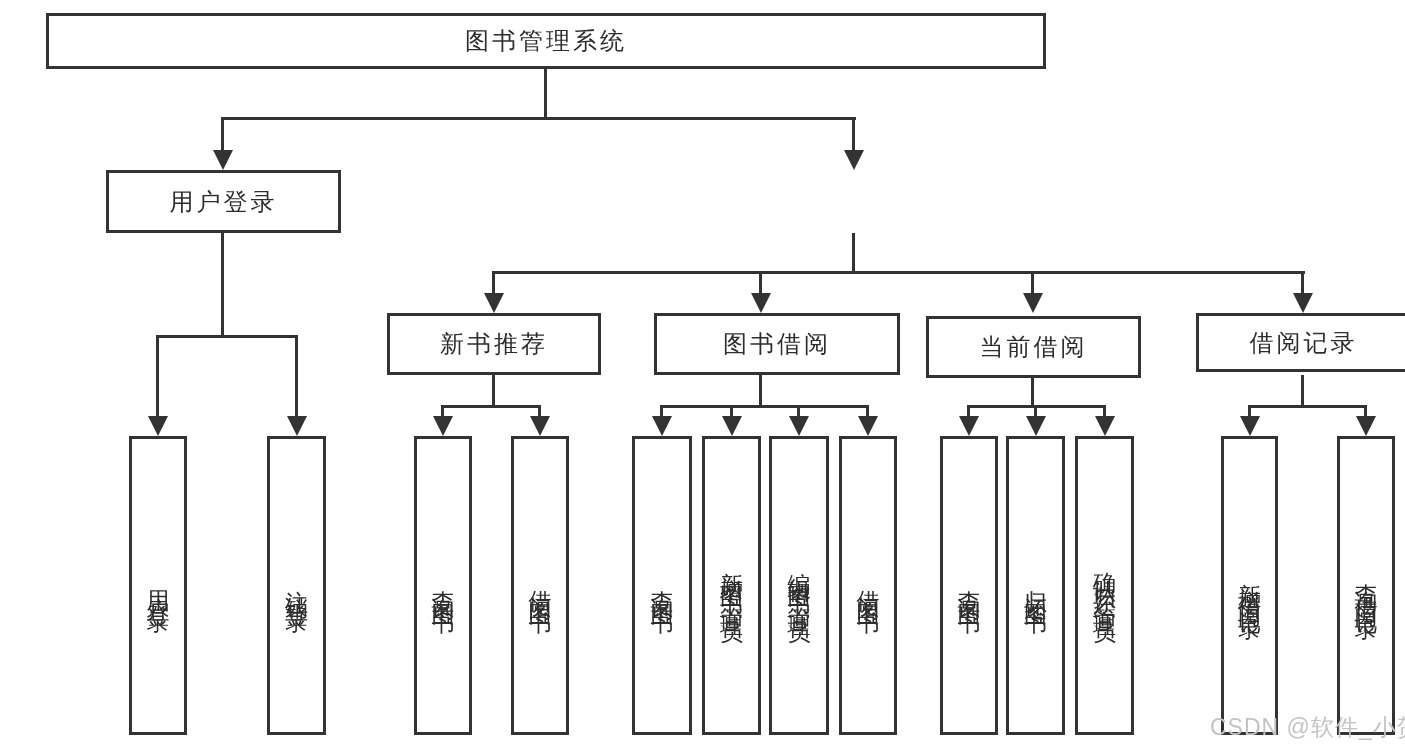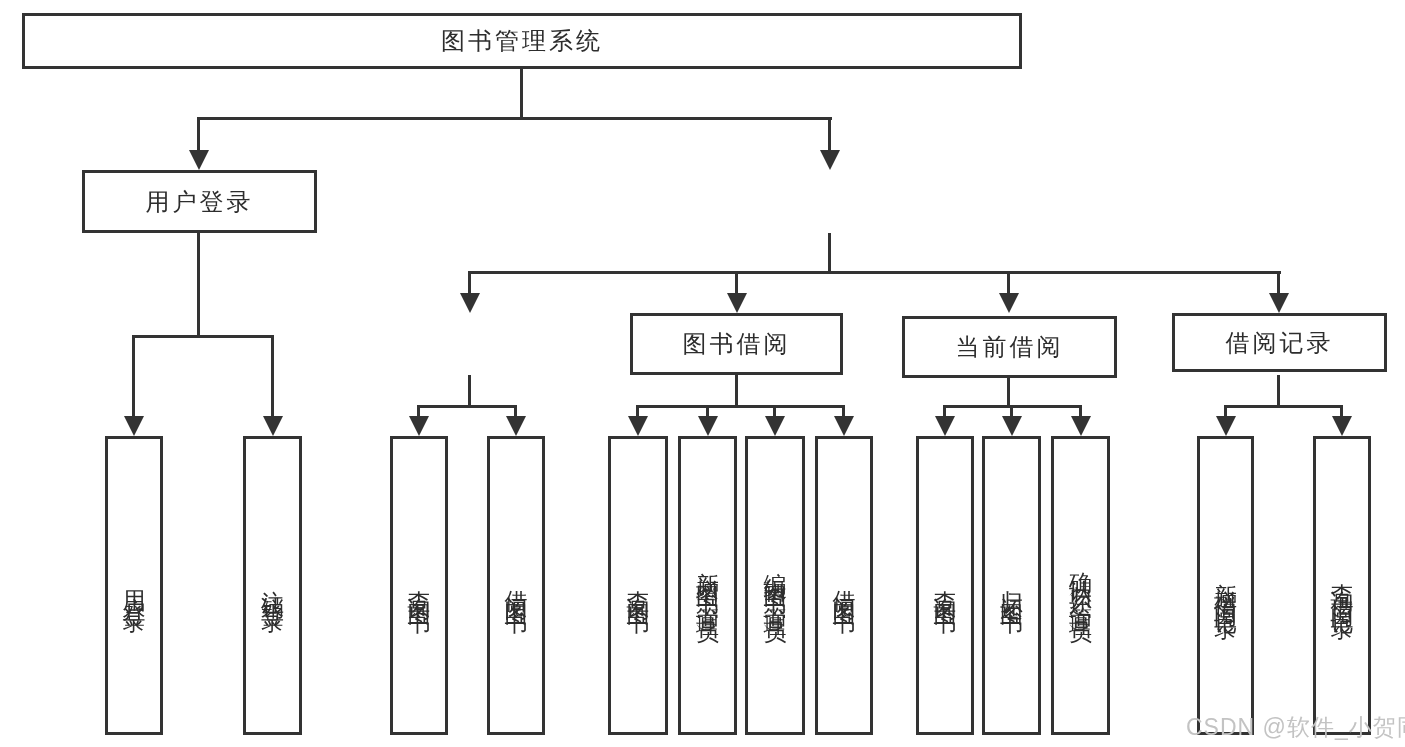--- a/index.html
+++ b/index.html
@@ -3,21 +3,21 @@
 <meta charset="utf-8">
 <style>
   html, body { margin: 0; padding: 0; }
   body {
     width: 1405px; height: 747px;
     background: #ffffff;
     font-family: "Liberation Sans", sans-serif;
     position: relative;
     overflow: hidden;
   }
-  #diagram { position: absolute; inset: 0; }
+  #diagram { position: absolute; inset: 0; margin-left: 24px; }
 
   .node {
     position: absolute;
     background: #ffffff;
     border: 3px solid #333333;
     box-sizing: border-box;
     display: flex;
     align-items: center;
     justify-content: center;
     color: #2d2d2d;
@@ -86,21 +86,22 @@
   <div class="arrow" style="left:132px; top:338px; height:78px;"></div>
   <div class="arrow" style="left:271px; top:338px; height:78px;"></div>
 
   <div class="v-line" style="left:828px; top:233px; height:41px;"></div>
   <div class="h-line" style="left:468px; top:271px; width:813px;"></div>
   <div class="arrow" style="left:468px; top:274px; height:19px;"></div>
   <div class="arrow" style="left:735px; top:274px; height:19px;"></div>
   <div class="arrow" style="left:1007px; top:274px; height:19px;"></div>
   <div class="arrow" style="left:1277px; top:274px; height:19px;"></div>
 
-  <div class="node" style="left:630px; top:313px; width:213px; height:62px;">图书借阅</div>
+  <div class="node" style="left:363px; top:313px; width:214px; height:62px;">新书推荐</div>
+  <div class="node" style="left:630px; top:313px; width:246px; height:62px;">图书借阅</div>
   <div class="node" style="left:902px; top:316px; width:215px; height:62px;">当前借阅</div>
   <div class="node" style="left:1172px; top:313px; width:215px; height:59px;">借阅记录</div>
 
   <div class="v-line" style="left:468px; top:375px; height:33px;"></div>
   <div class="h-line" style="left:417px; top:405px; width:100px;"></div>
   <div class="arrow" style="left:417px; top:408px; height:8px;"></div>
   <div class="arrow" style="left:514px; top:408px; height:8px;"></div>
 
   <div class="v-line" style="left:735px; top:375px; height:33px;"></div>
   <div class="h-line" style="left:636px; top:405px; width:209px;"></div>

